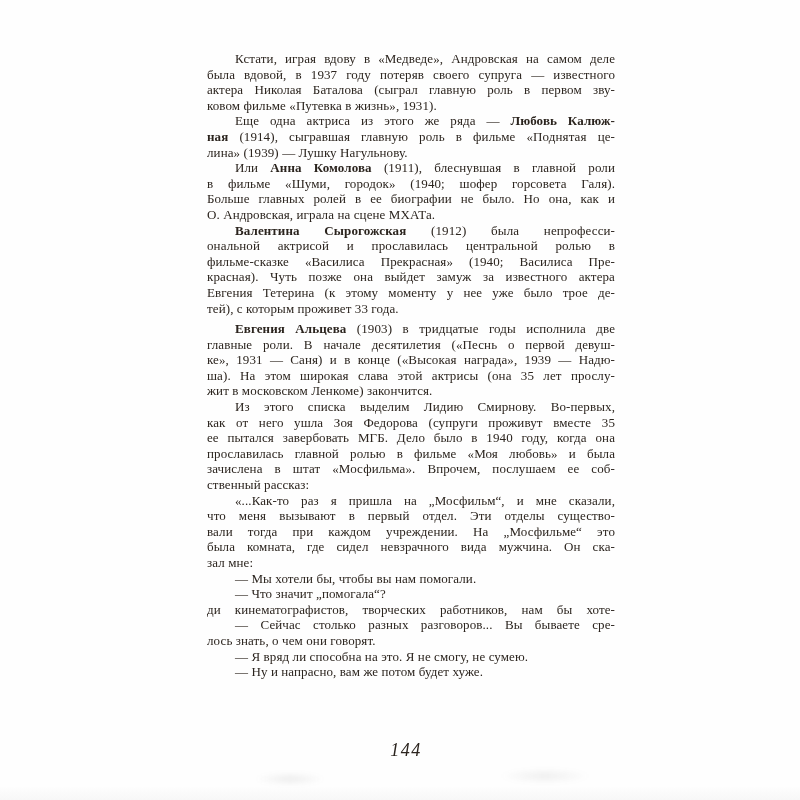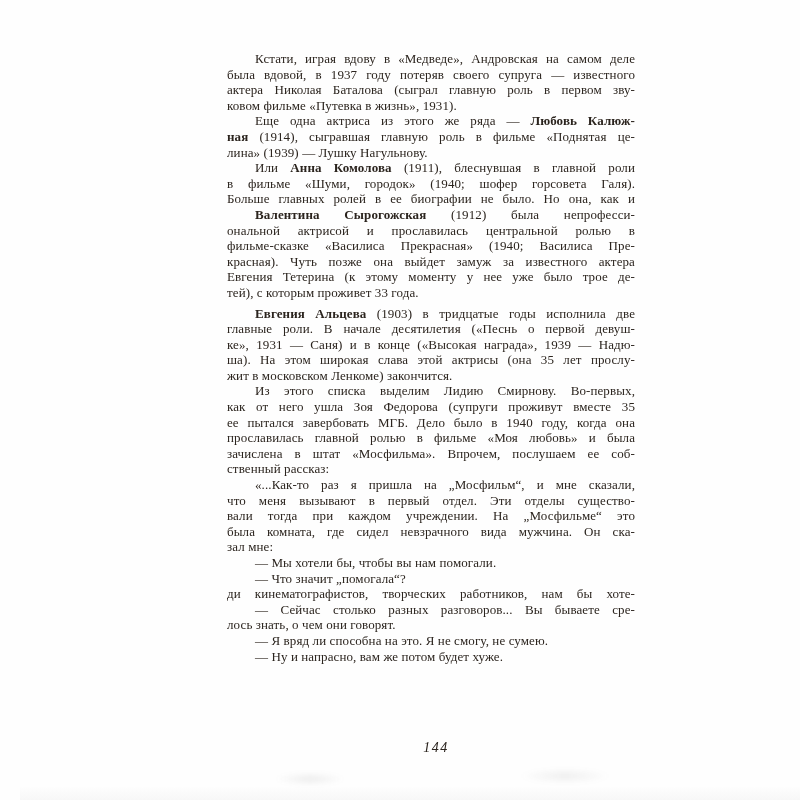--- a/index.html
+++ b/index.html
@@ -10,21 +10,20 @@
   body{
     width:800px;height:800px;
     background:var(--paper);
     position:relative;
     overflow:hidden;
     font-family:"Liberation Serif","DejaVu Serif",serif;
   }
   .page{
     position:absolute;inset:0;
     background:var(--paper);
-    margin-left:20px;
   }
   .text-block{
     position:absolute;
     left:207px;top:51px;width:408px;
     color:var(--ink);
     font-size:13px;
     line-height:15.6px;
     letter-spacing:0.1px;
   }
   .para{margin:0;padding:0;}
@@ -32,25 +31,25 @@
   .tline{
     text-align:justify;
     text-align-last:justify;
     min-height:15.6px;
   }
   .tline.last{text-align-last:left;}
   .tline.first{text-indent:28px;}
   .bold{font-weight:bold;}
   .page-number{
     position:absolute;
-    left:212px;top:740px;width:408px;
+    left:202px;top:740px;width:408px;
     text-align:center;
     color:var(--ink);
     font-style:italic;
-    font-size:14px;
+    font-size:18px;
     letter-spacing:1.5px;
   }
   
   .scan-smudge-1{
     position:absolute;left:255px;top:772px;width:70px;height:14px;
     background:radial-gradient(ellipse at center, rgba(90,90,90,0.10), rgba(0,0,0,0) 70%);
     filter:blur(2px);
   }
   .scan-smudge-2{
     position:absolute;left:500px;top:768px;width:90px;height:16px;
@@ -75,20 +74,21 @@
       </div>
       <div class="para">
         <div class="tline first"><span>Еще одна актриса из этого же ряда — </span><span class="bold">Любовь Калюж-</span></div>
         <div class="tline"><span class="bold">ная</span><span> (1914), сыгравшая главную роль в фильме «Поднятая це-</span></div>
         <div class="tline last"><span>лина» (1939) — Лушку Нагульнову.</span></div>
       </div>
       <div class="para">
         <div class="tline first"><span>Или </span><span class="bold">Анна Комолова</span><span> (1911), блеснувшая в главной роли</span></div>
         <div class="tline"><span>в фильме «Шуми, городок» (1940; шофер горсовета Галя).</span></div>
         <div class="tline"><span>Больше главных ролей в ее биографии не было. Но она, как и</span></div>
+        <div class="tline last"><span>О. Андровская, играла на сцене МХАТа.</span></div>
       </div>
       <div class="para">
         <div class="tline first"><span class="bold">Валентина Сырогожская</span><span> (1912) была непрофесси-</span></div>
         <div class="tline"><span>ональной актрисой и прославилась центральной ролью в</span></div>
         <div class="tline"><span>фильме-сказке «Василиса Прекрасная» (1940; Василиса Пре-</span></div>
         <div class="tline"><span>красная). Чуть позже она выйдет замуж за известного актера</span></div>
         <div class="tline"><span>Евгения Тетерина (к этому моменту у нее уже было трое де-</span></div>
         <div class="tline last"><span>тей), с которым проживет 33 года.</span></div>
       </div>
       <div class="para gap">

